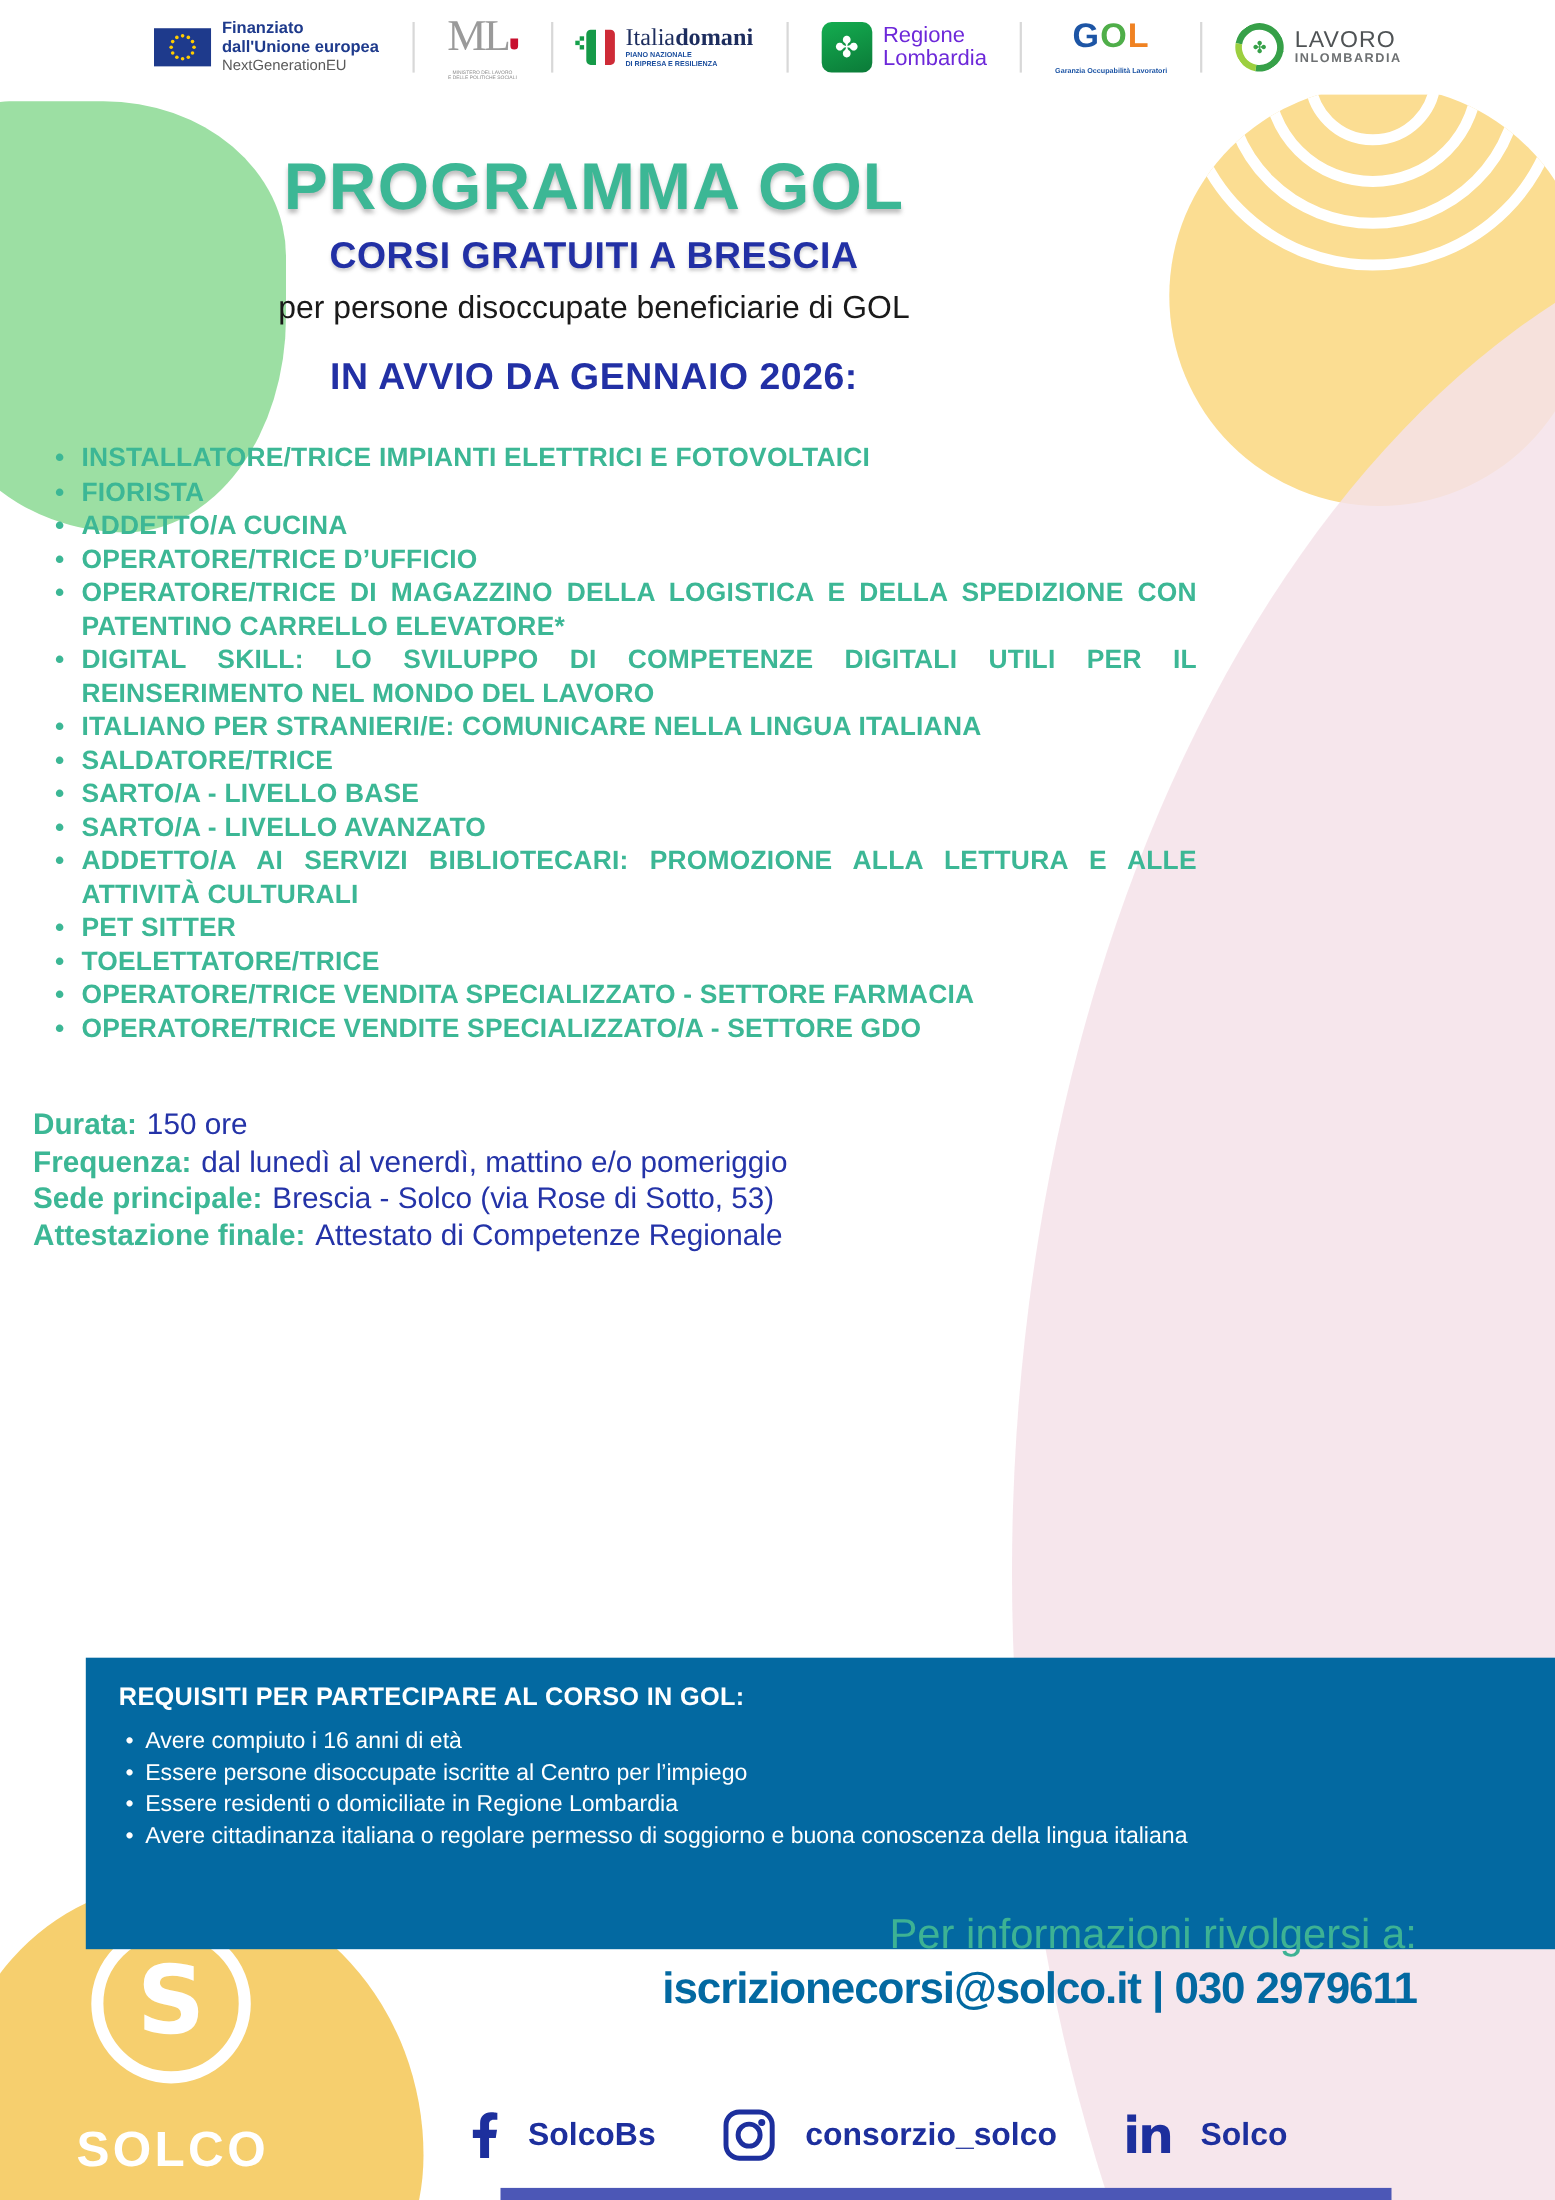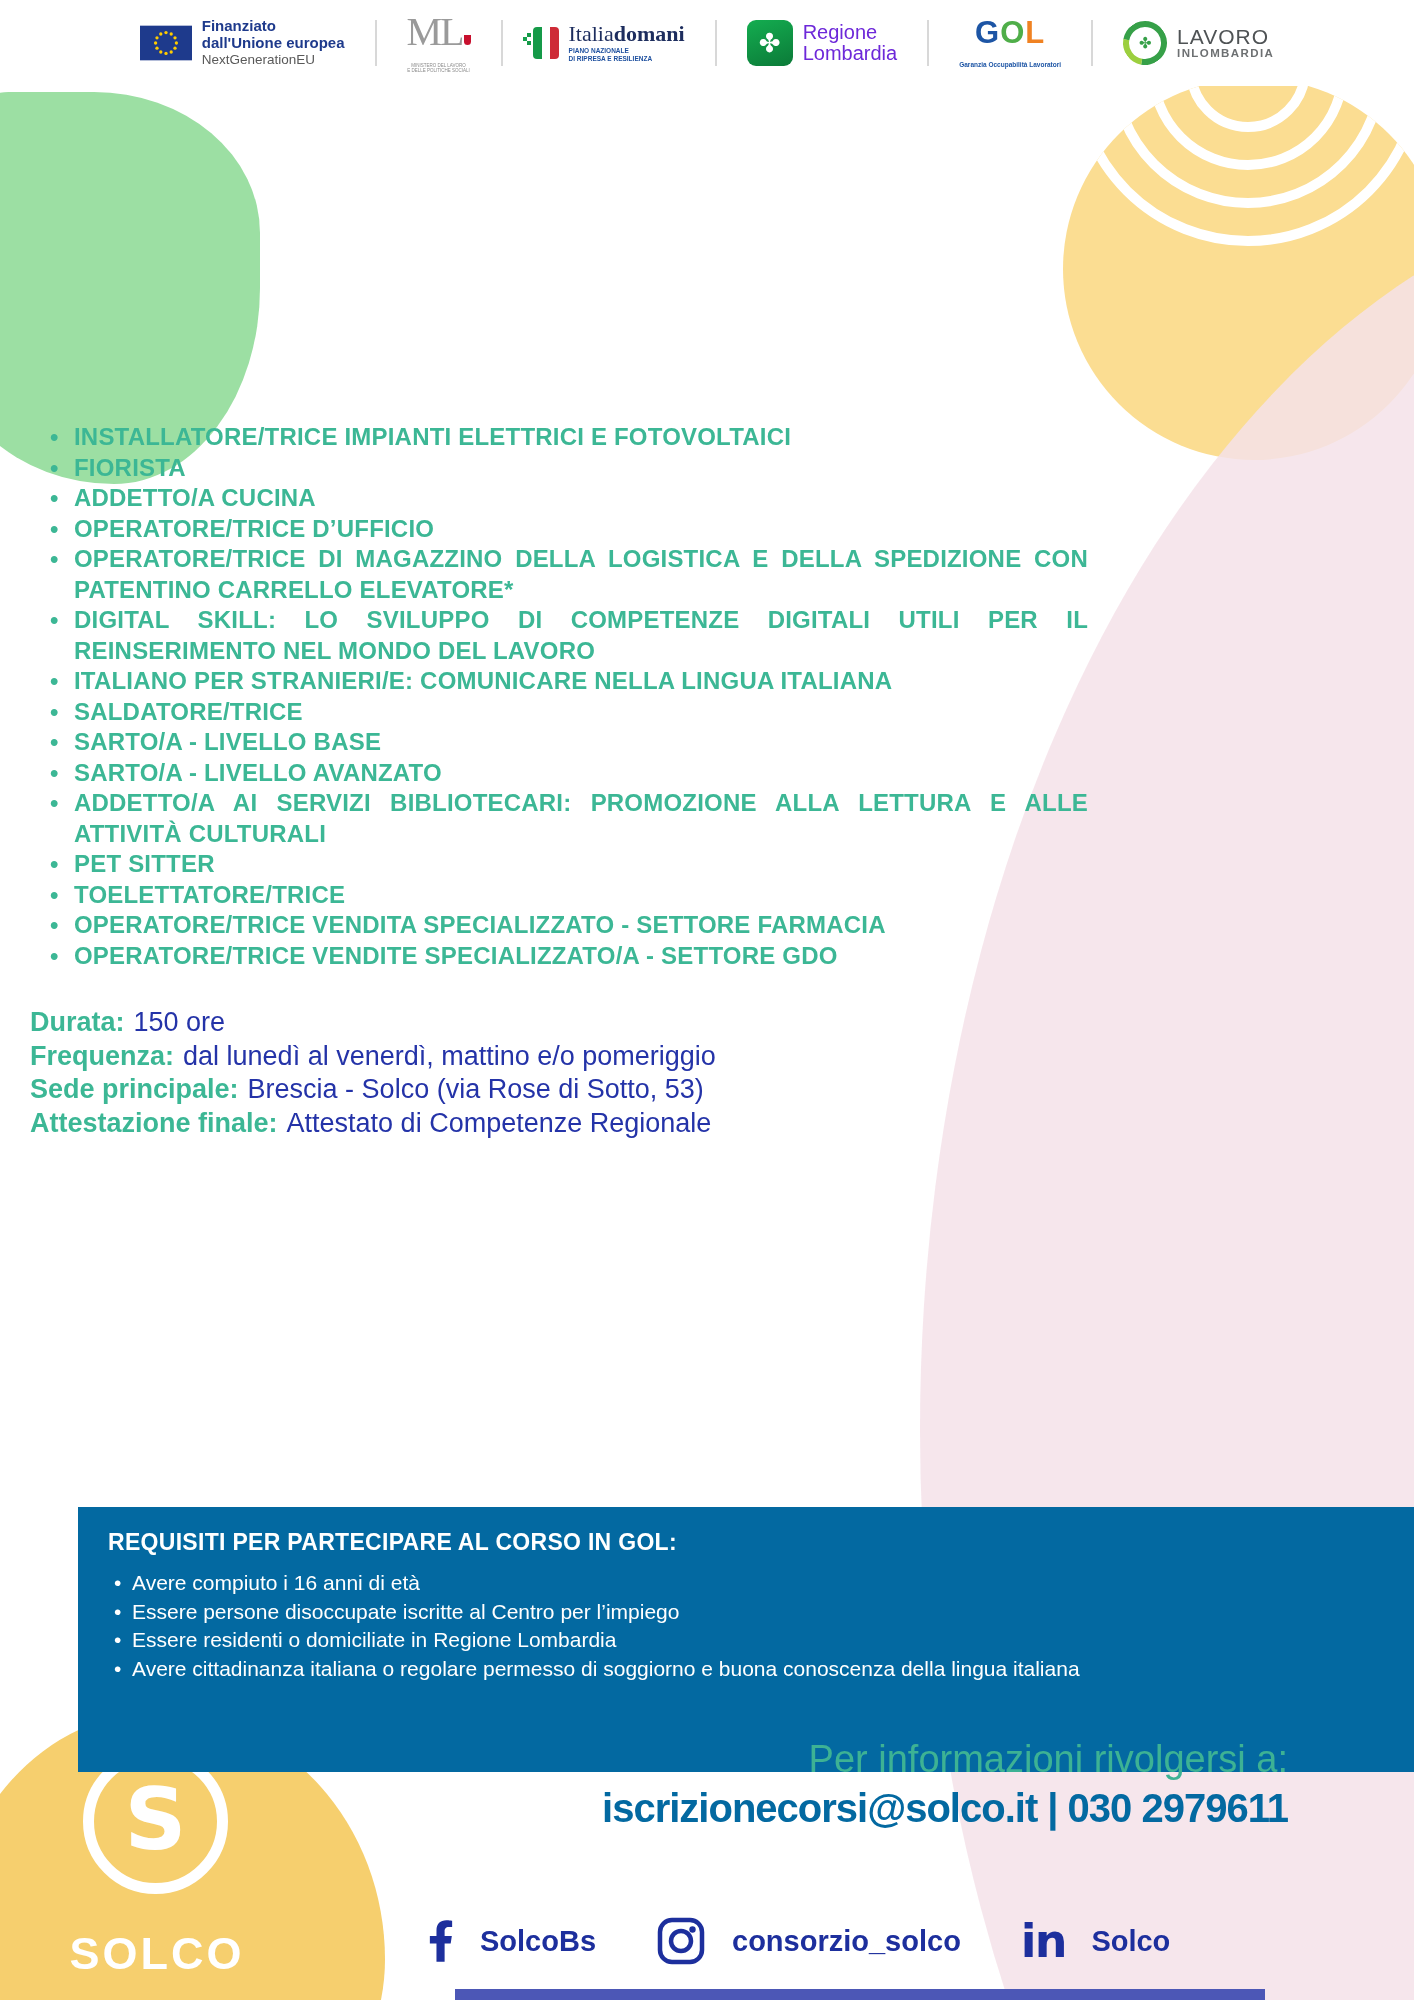--- a/index.html
+++ b/index.html
@@ -65,21 +65,21 @@
   
   .hero { position:absolute; top:138px; left:0; width:1080px; text-align:center; z-index:6; }
   .hero-title { font-size:60px; font-weight:800; color:#3cb795; letter-spacing:1px;
     line-height:63px; text-shadow:0 4px 4px rgba(70,70,70,0.35); }
   .hero-subtitle { font-size:34px; font-weight:800; color:#2230a5; margin-top:13px;
     letter-spacing:0.5px; text-shadow:0 2px 3px rgba(70,70,70,0.25); }
   .hero-tagline { font-size:29px; font-weight:400; color:#1a1a1a; margin-top:11px; }
   .hero-kicker { font-size:34px; font-weight:800; color:#2230a5; margin-top:27px; letter-spacing:0.5px; }
 
   
-  .courses { position:absolute; left:48px; top:402px; width:1040px; z-index:6;margin-top:20px; }
+  .courses { position:absolute; left:48px; top:402px; width:1040px; z-index:6; }
   .courses ul { list-style:none; }
   .courses li { position:relative; padding-left:26px; font-size:24px; font-weight:700;
     color:#3cb795; line-height:30.5px; letter-spacing:0.2px; text-align:justify;
     text-align-last:left; }
   .courses li::before { content:"•"; position:absolute; left:2px; top:0; }
 
   
   .details { position:absolute; left:30px; top:1006px; z-index:6; }
   .detail-row { font-size:27px; line-height:33.5px; color:#2433a8; }
   .detail-label { color:#3cb795; font-weight:700; margin-right:9px; }
@@ -204,20 +204,26 @@
     <div class="logo-block">
       <div class="lav-ring"></div>
       <div class="lav-text">
         <div class="l1">LAVORO</div>
         <div class="l2">INLOMBARDIA</div>
       </div>
     </div>
 
   </div>
 
+  <div class="hero">
+    <div class="hero-title">PROGRAMMA GOL</div>
+    <div class="hero-subtitle">CORSI GRATUITI A BRESCIA</div>
+    <div class="hero-tagline">per persone disoccupate beneficiarie di GOL</div>
+    <div class="hero-kicker">IN AVVIO DA GENNAIO 2026:</div>
+  </div>
 
   <div class="courses">
     <ul>
       <li>INSTALLATORE/TRICE IMPIANTI ELETTRICI E FOTOVOLTAICI</li>
       <li>FIORISTA</li>
       <li>ADDETTO/A CUCINA</li>
       <li>OPERATORE/TRICE D’UFFICIO</li>
       <li>OPERATORE/TRICE DI MAGAZZINO DELLA LOGISTICA E DELLA SPEDIZIONE CON PATENTINO CARRELLO ELEVATORE*</li>
       <li>DIGITAL SKILL: LO SVILUPPO DI COMPETENZE DIGITALI UTILI PER IL REINSERIMENTO NEL MONDO DEL LAVORO</li>
       <li>ITALIANO PER STRANIERI/E: COMUNICARE NELLA LINGUA ITALIANA</li>

